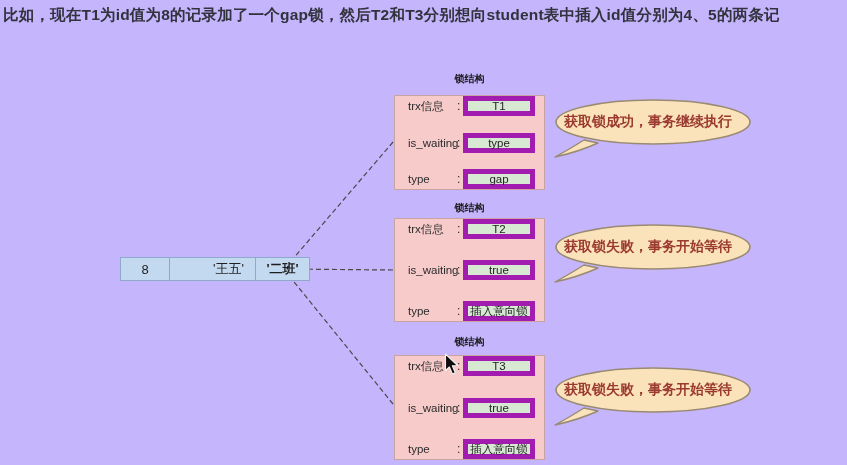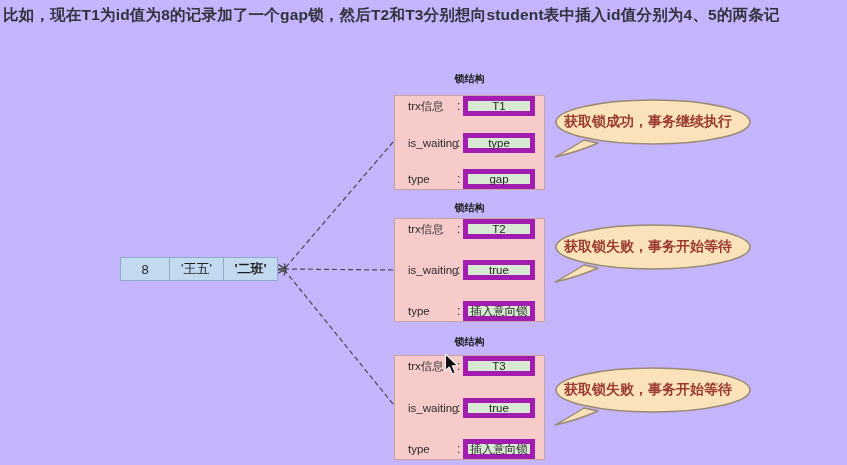--- a/index.html
+++ b/index.html
@@ -17,21 +17,21 @@
   .il2 { top:30px; }
 
   
   .record { position:absolute; left:120px; top:257px; display:flex; }
   .record-cell {
     height:22px; border:1px solid #8ea9c9; background:#c3d9f0; margin-left:-1px;
     display:flex; align-items:center; justify-content:center;
     font-size:13px; color:#1f1f1f;
   }
   .record-cell:first-child { margin-left:0; }
-  .rc0 { width:48px; } .rc1 { width:53px; } .rc2 { width:53px;font-weight:bold; }
+  .rc0 { width:48px; } .rc1 { width:53px;padding-left:32px; } .rc2 { width:53px;font-weight:bold; }
 
   
   .lock-title {
     position:absolute; left:394px; width:151px; text-align:center;
     font-size:10px; font-weight:bold; color:#1a1a1a;
   }
   .lt1 { top:72px; } .lt2 { top:201px; } .lt3 { top:335px; }
   .lock-box {
     position:absolute; left:394px; width:151px; box-sizing:border-box;
     background:#f6cbca; border:1px solid #c9a3a3;

